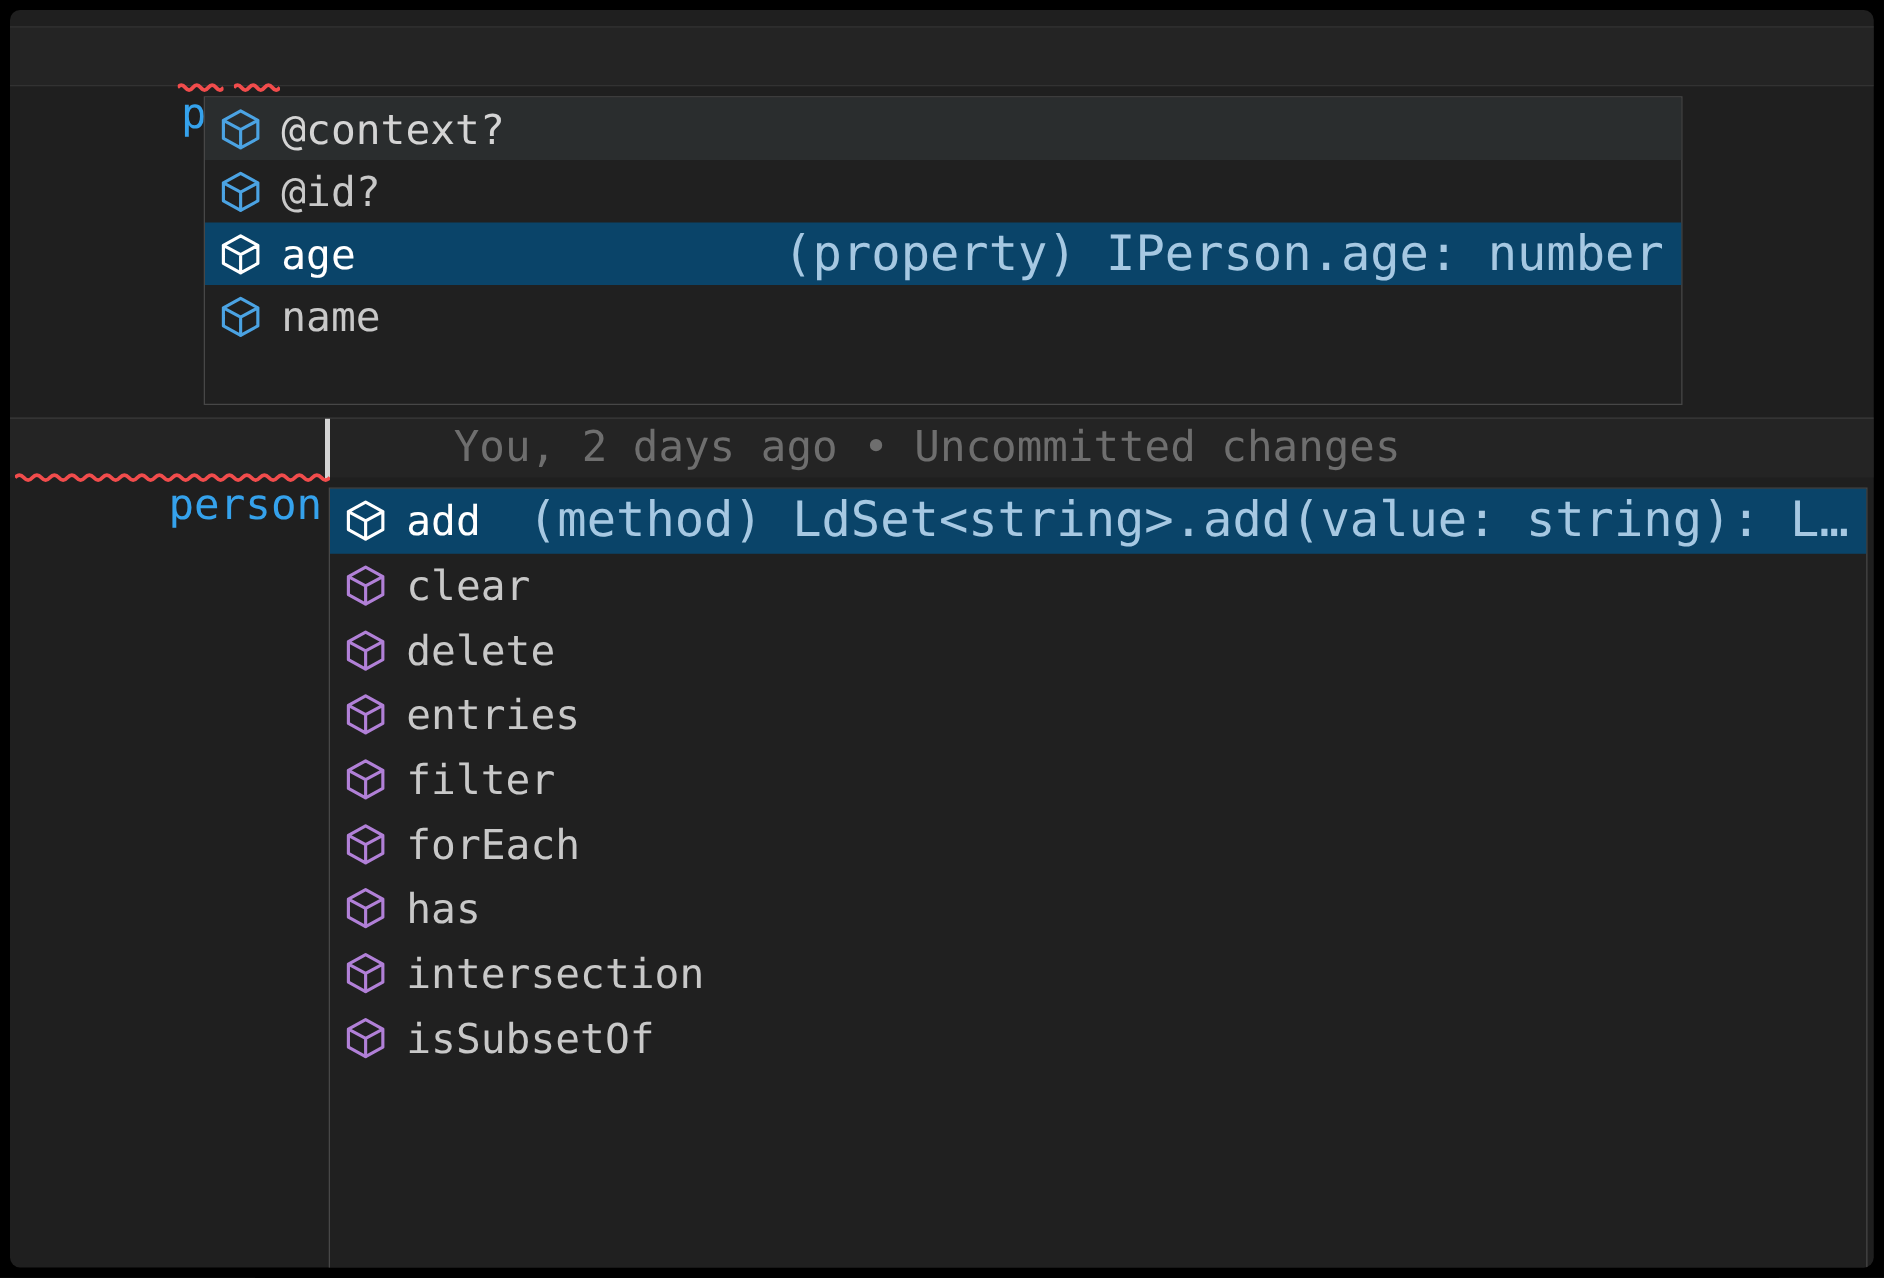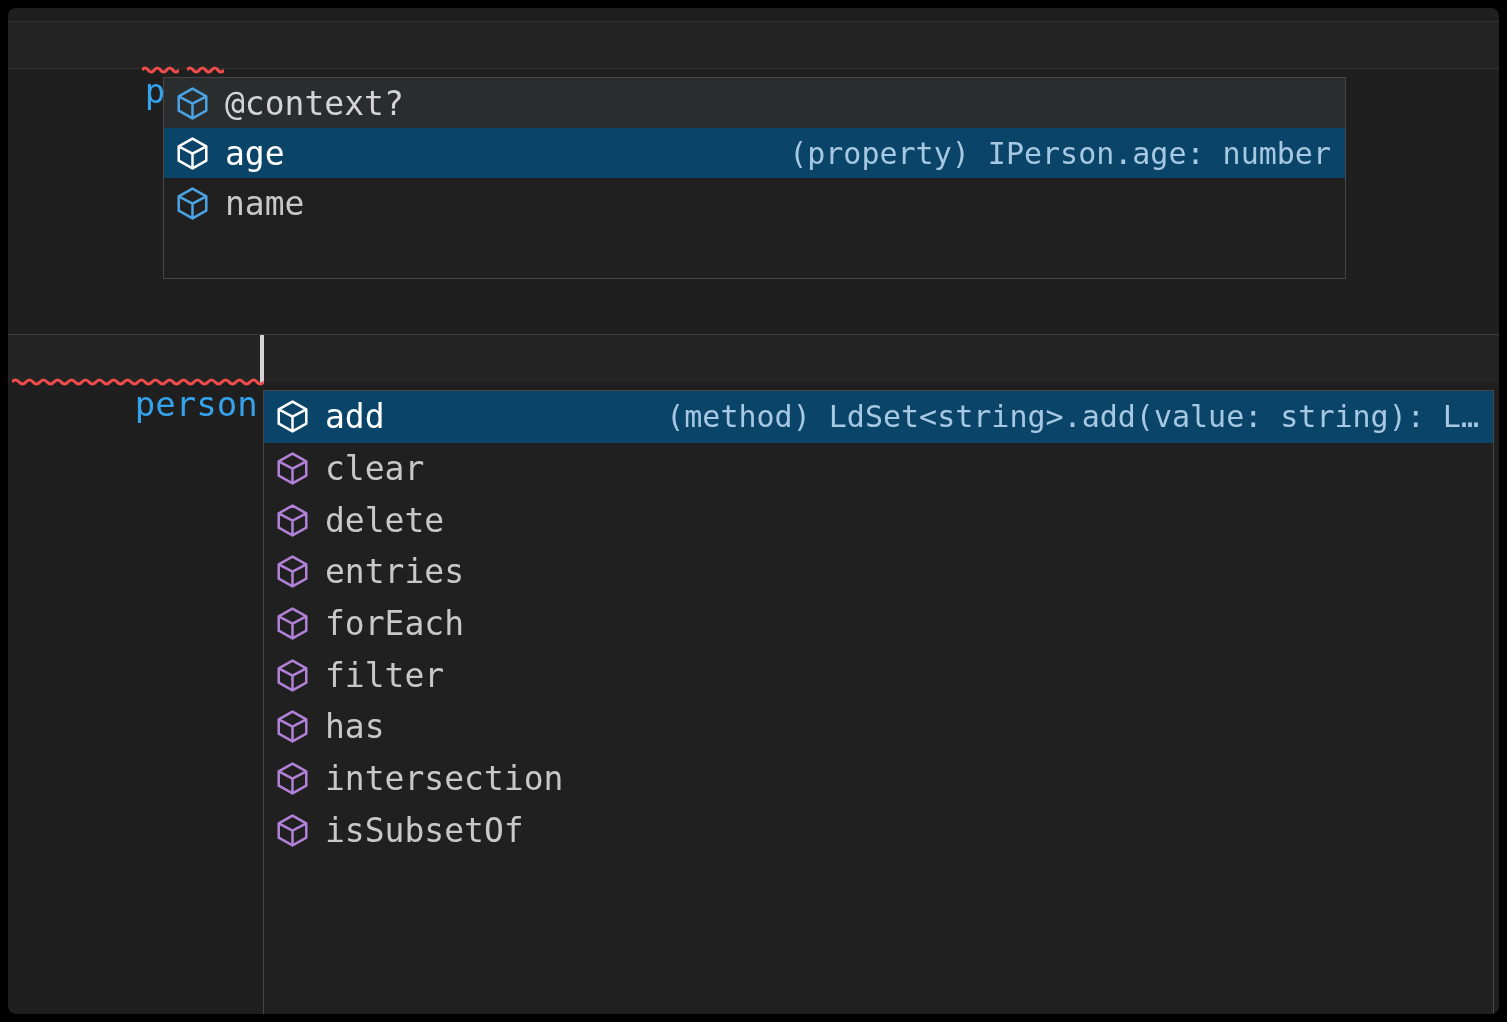--- a/index.html
+++ b/index.html
@@ -42,39 +42,39 @@
   .squiggle svg { display: block; width: 100%; height: 100%; }
   .sq-1a { left: 134px; top: 57px;  width: 37px; }
   .sq-1b { left: 179px; top: 57px;  width: 37px; }
   .sq-2  { left: 4px;   top: 369px; width: 252px; }
   
   .suggest {
     position: absolute; background: #202020;
     border: 1px solid #474747;
     display: grid;
   }
-  .suggest-top    { left: 155px; top: 69px;  width: 1183px; height: 202px; grid-auto-rows: 50px; }
+  .suggest-top    { left: 155px; top: 69px;  width: 1183px; height: 247px; grid-auto-rows: 50px; }
   .suggest-bottom { left: 255px; top: 382px; width: 1231px; height: 744px; grid-auto-rows: 51.66px; }
   .row {
     display: flex; align-items: center;
     padding: 0 14px 0 11px; overflow: hidden;
   }
   .row.hover    { background: #2a2d2e; }
   .row.selected { background: #0a4469; }
   .icon { width: 35px; height: 35px; flex: 0 0 35px; margin-right: 15px; }
   .icon svg { display: block; width: 100%; height: 100%; }
   .icon.field  { color: #4ba3e3; }
   .icon.method { color: #b180d7; }
   .row.selected .icon { color: #ffffff; }
   .label { font-size: 33px; color: #c8c8c8; white-space: pre; }
   .row.hover .label    { color: #d4d4d4; }
   .row.selected .label { color: #ffffff; text-align: center; }
   .detail {
     margin-left: auto; padding-left: 30px;
-    font-size: 30px; color: #9e9e9e; white-space: pre;
+    font-size: 39px; color: #9e9e9e; white-space: pre;
   }
   .row.selected .detail { color: #a6c8e2; }
 </style>
 </head>
 <body>
 
 <div class="screen">
   <div class="editor">
 
     <div class="code-line code-line-1">
@@ -94,20 +94,29 @@
     <div class="suggest suggest-top">
       <div class="row hover">
         <span class="icon field">
             <svg viewBox="0 0 16 16">
               <path d="M8 1.2 L14.3 4.7 L14.3 11.3 L8 14.8 L1.7 11.3 L1.7 4.7 Z M1.7 4.7 L8 8.1 L14.3 4.7 M8 8.1 L8 14.8" fill="none" stroke="currentColor" stroke-width="1.15" stroke-linejoin="round" stroke-linecap="round"></path>
             </svg>
           </span>
         <span class="label">@context?</span>
         <span class="detail"></span>
       </div>
+      <div class="row">
+        <span class="icon field">
+            <svg viewBox="0 0 16 16">
+              <path d="M8 1.2 L14.3 4.7 L14.3 11.3 L8 14.8 L1.7 11.3 L1.7 4.7 Z M1.7 4.7 L8 8.1 L14.3 4.7 M8 8.1 L8 14.8" fill="none" stroke="currentColor" stroke-width="1.15" stroke-linejoin="round" stroke-linecap="round"></path>
+            </svg>
+          </span>
+        <span class="label">@id?</span>
+        <span class="detail"></span>
+      </div>
       <div class="row selected">
         <span class="icon field">
             <svg viewBox="0 0 16 16">
               <path d="M8 1.2 L14.3 4.7 L14.3 11.3 L8 14.8 L1.7 11.3 L1.7 4.7 Z M1.7 4.7 L8 8.1 L14.3 4.7 M8 8.1 L8 14.8" fill="none" stroke="currentColor" stroke-width="1.15" stroke-linejoin="round" stroke-linecap="round"></path>
             </svg>
           </span>
         <span class="label">age</span>
         <span class="detail">(property) IPerson.age: number</span>
       </div>
       <div class="row">
@@ -117,20 +126,21 @@
             </svg>
           </span>
         <span class="label">name</span>
         <span class="detail"></span>
       </div>
     </div>
 
     <div class="code-line code-line-2">
       <span style="color: rgb(53, 162, 236);">person</span><span style="color: rgb(192, 197, 202);">.</span><span style="color: rgb(131, 200, 242);">name</span><span style="color: rgb(192, 197, 202);">.</span>
       <span class="cursor" style="background: rgb(212, 212, 212);"></span>
+      <span class="blame" style="color: rgb(110, 110, 110);">You, 2 days ago • Uncommitted changes</span>
     </div>
     <div class="squiggle sq-2">
       <svg preserveAspectRatio="none" viewBox="0 0 252 10">
           <path d="M0 5 Q3.5 1 7 5 T14 5 T21 5 T28 5 T35 5 T42 5 T49 5 T56 5 T63 5 T70 5 T77 5 T84 5 T91 5 T98 5 T105 5 T112 5 T119 5 T126 5 T133 5 T140 5 T147 5 T154 5 T161 5 T168 5 T175 5 T182 5 T189 5 T196 5 T203 5 T210 5 T217 5 T224 5 T231 5 T238 5 T245 5 T252 5" fill="none" stroke="#f14c4c" stroke-width="3" vector-effect="non-scaling-stroke"></path>
         </svg>
     </div>
 
     <div class="suggest suggest-bottom">
       <div class="row selected">
         <span class="icon method">
@@ -164,29 +174,29 @@
             </svg>
           </span>
         <span class="label">entries</span>
       </div>
       <div class="row">
         <span class="icon method">
             <svg viewBox="0 0 16 16">
               <path d="M8 1.2 L14.3 4.7 L14.3 11.3 L8 14.8 L1.7 11.3 L1.7 4.7 Z M1.7 4.7 L8 8.1 L14.3 4.7 M8 8.1 L8 14.8" fill="none" stroke="currentColor" stroke-width="1.15" stroke-linejoin="round" stroke-linecap="round"></path>
             </svg>
           </span>
+        <span class="label">filter</span>
+      </div>
+      <div class="row">
+        <span class="icon method">
+            <svg viewBox="0 0 16 16">
+              <path d="M8 1.2 L14.3 4.7 L14.3 11.3 L8 14.8 L1.7 11.3 L1.7 4.7 Z M1.7 4.7 L8 8.1 L14.3 4.7 M8 8.1 L8 14.8" fill="none" stroke="currentColor" stroke-width="1.15" stroke-linejoin="round" stroke-linecap="round"></path>
+            </svg>
+          </span>
         <span class="label">forEach</span>
-      </div>
-      <div class="row">
-        <span class="icon method">
-            <svg viewBox="0 0 16 16">
-              <path d="M8 1.2 L14.3 4.7 L14.3 11.3 L8 14.8 L1.7 11.3 L1.7 4.7 Z M1.7 4.7 L8 8.1 L14.3 4.7 M8 8.1 L8 14.8" fill="none" stroke="currentColor" stroke-width="1.15" stroke-linejoin="round" stroke-linecap="round"></path>
-            </svg>
-          </span>
-        <span class="label">filter</span>
       </div>
       <div class="row">
         <span class="icon method">
             <svg viewBox="0 0 16 16">
               <path d="M8 1.2 L14.3 4.7 L14.3 11.3 L8 14.8 L1.7 11.3 L1.7 4.7 Z M1.7 4.7 L8 8.1 L14.3 4.7 M8 8.1 L8 14.8" fill="none" stroke="currentColor" stroke-width="1.15" stroke-linejoin="round" stroke-linecap="round"></path>
             </svg>
           </span>
         <span class="label">has</span>
       </div>
       <div class="row">

